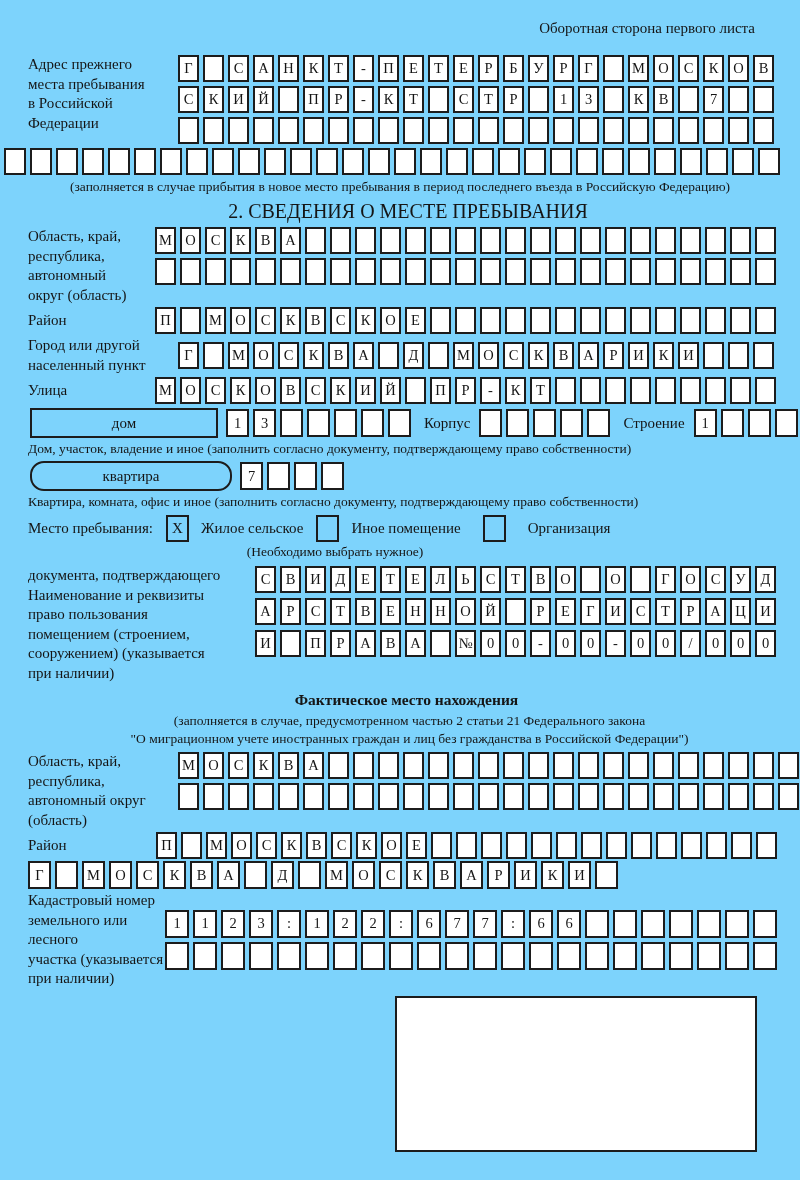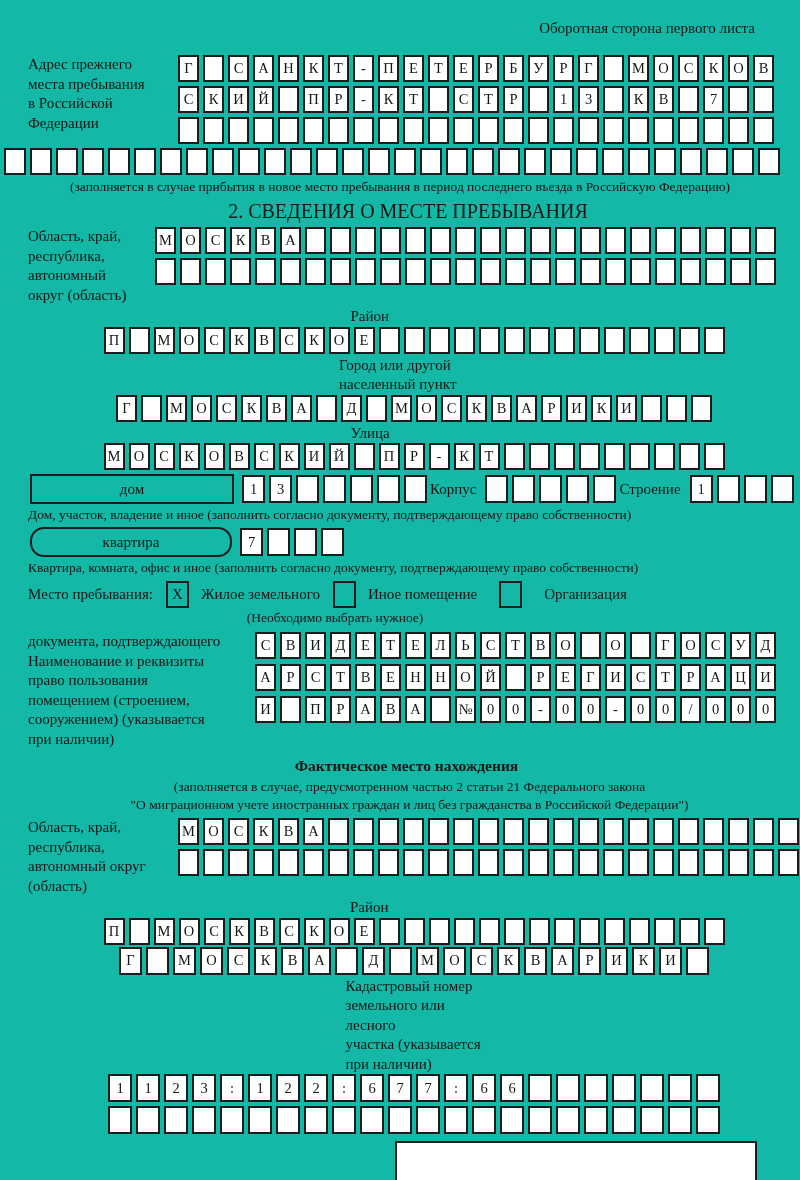--- a/index.html
+++ b/index.html
@@ -1,47 +1,47 @@
 <!DOCTYPE html>
 <html><head>
 <meta charset="utf-8">
 <style>
   html,body { margin:0; padding:0; background:#fff; }
   .page {
     position:relative; width:800px; height:1180px; box-sizing:border-box;
-    padding-top:20px; overflow:hidden; background:#14b8a6; color:#151515;
+    padding-top:20px; overflow:hidden; background:#7dd3fc; color:#151515;
     font-family:"Liberation Serif","DejaVu Serif",serif; font-size:15px;
   }
   .top-note { text-align:right; padding-right:45px; font-size:15px; }
   .h2 { text-align:center; font-weight:normal; font-size:20px; margin-top:5px;padding-left:16px; }
   .subtitle { text-align:center; font-weight:bold; font-size:15.5px; margin-top:8px;margin-left:13px; }
   .note { font-size:13.5px; line-height:17px; margin-left:28px; margin-top:2px; }
   .note.center { text-align:center; margin-left:0; margin-top:3px; }
   .group { display:flex; align-items:flex-start; margin:2px 0 0 28px; }
-  .group.vcenter { align-items:center;flex-direction:column; }
+  .group.vcenter { align-items:center; }
   .label { font-size:15px; line-height:19.5px; flex:none; }
   .lbl-127 { width:127px; } .lbl-128 { width:128px; } .lbl-137 { width:137px; }
   .lbl-150 { width:150px; } .lbl-155 { width:155px; } .lbl-227 { width:227px; }
   .cellcol { display:flex; flex-direction:column; gap:4px; }
   .cells { display:flex; gap:4px; flex:none; }
   .cell {
     box-sizing:border-box; width:21px; height:27px; border:2px solid #1c1c1c;
     display:flex; align-items:center; justify-content:center;
     font-size:14.5px; flex:none; background:#fff;
   }
   .w22 .cell { width:22px; } .w23 .cell { width:23px; height:28px; } .w24 .cell { width:24px; height:28px; }
   .fullrow { margin:4px 0 0 4px; }
   .house-row { display:flex; align-items:center; margin:4px 0 0 30px; }
   .widebox {
     box-sizing:border-box; height:30px; border:2px solid #1c1c1c;
     display:flex; align-items:center; justify-content:center; font-size:15px; flex:none;
   }
-  .wb-dom { width:204px; } .wb-kv { width:202px;border-radius:14px; }
+  .wb-dom { width:188px; } .wb-kv { width:202px;border-radius:14px; }
   .inline-gap { width:8px; flex:none; } 
-  .inline-label { padding:0 9px 0 3px; font-size:15px; flex:none; }
+  .inline-label { padding:0 9px 0 13px; font-size:15px; flex:none; }
   .stay-row { display:flex; align-items:center; margin:5px 0 0 28px; font-size:15px; }
   .checkbox {
     box-sizing:border-box; width:23px; height:27px; border:2px solid #1c1c1c;
     display:flex; align-items:center; justify-content:center; font-size:15px;
     margin:0 12px 0 13px; flex:none;
   }
   .stay-note { font-size:13.5px; margin:2px 0 0 195px; width:280px; text-align:center; }
   .center-lines { text-align:center; font-size:13.5px; line-height:18px; margin-top:3px;padding-left:19px; }
   .stamp-wrap { width:376px; margin:7px 36px 0 auto; display:flex; flex-direction:column; align-items:center; }
   .stamp-box { box-sizing:border-box; width:362px; height:156px; border:2px solid #1c1c1c; background:#fff; }
@@ -375,21 +375,21 @@
         <span class="cell"></span>
         <span class="cell"></span>
         <span class="cell"></span>
       </div>
   </div>
   <div class="note">Квартира, комната, офис и иное (заполнить согласно документу, подтверждающему право собственности)</div>
 
   <div class="stay-row">
     <span>Место пребывания:</span>
     <span class="checkbox">X</span>
-    <span>Жилое земельного</span>
+    <span>Жилое сельское</span>
     <span class="checkbox"></span>
     <span>Иное помещение</span>
     <span class="checkbox" style="margin-left:22px;margin-right:22px"></span>
     <span>Организация</span>
   </div>
   <div class="stay-note">(Необходимо выбрать нужное)</div>
 
   <div class="group" style="margin-top:6px">
     <div class="label lbl-227">
         <div>документа, подтверждающего</div>

